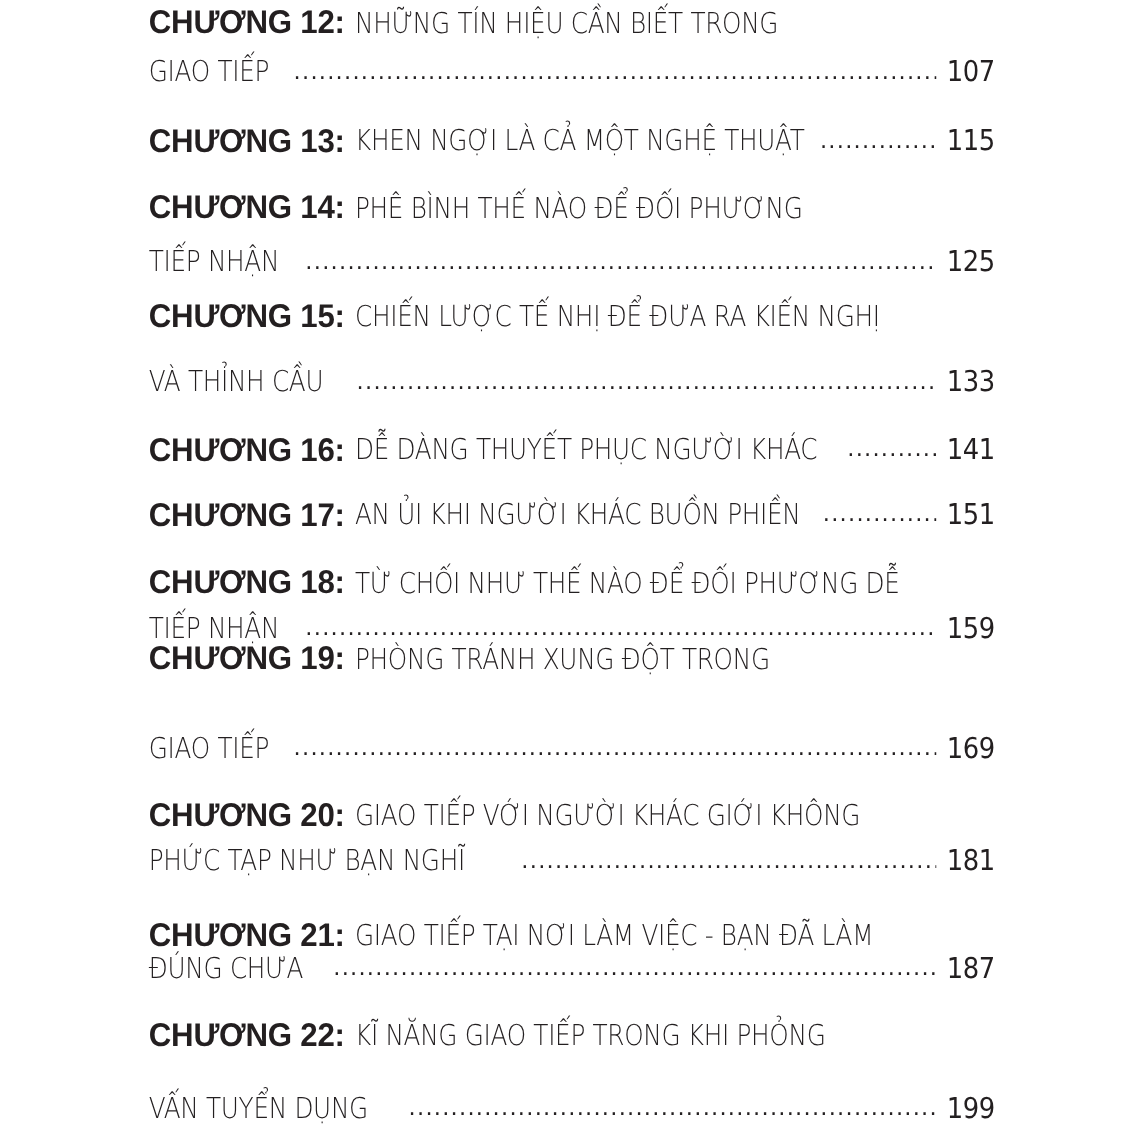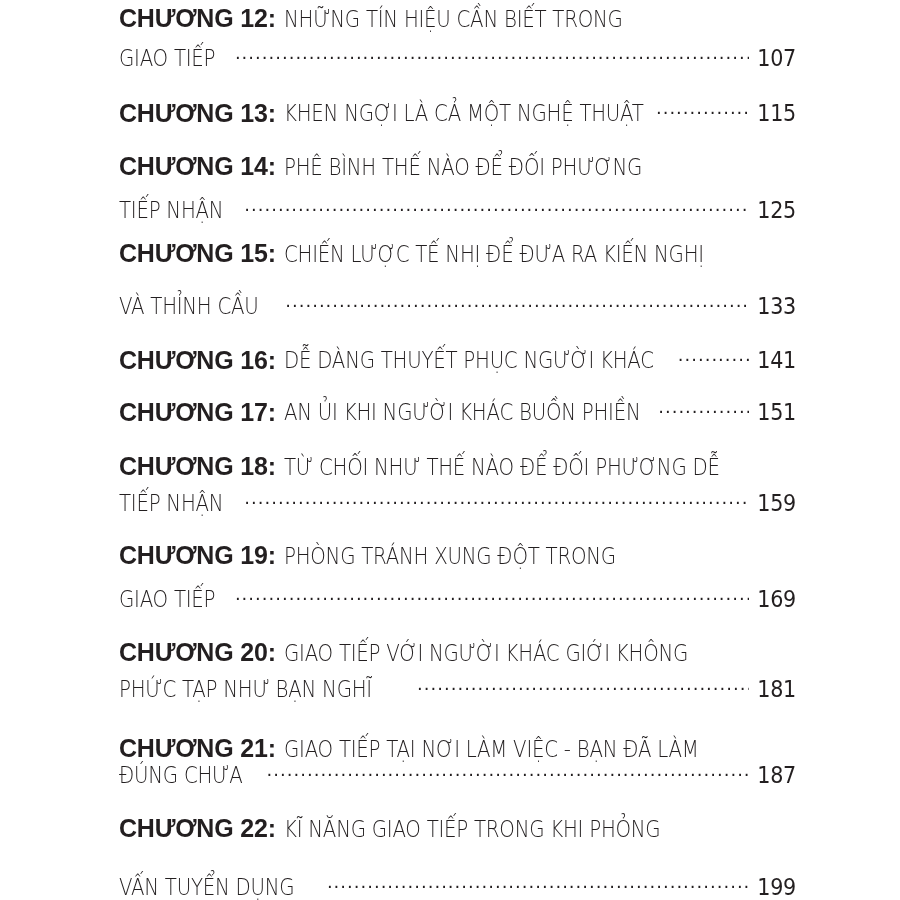--- a/index.html
+++ b/index.html
@@ -44,21 +44,21 @@
     .title {
       font-family: "DejaVu Sans", sans-serif;
       font-weight: 200;
       font-size: 23px;
       transform: scaleX(0.86);
       transform-origin: left center;
       display: inline-block;
     }
     .cont {
       display: flex;
-      align-items: flex-start;
+      align-items: center;
       width: 100%;
     }
     .cont .title {
       flex: 0 0 auto;
     }
     .leader {
       flex: 1 1 auto;
       overflow: hidden;
       font-size: 18px;
       letter-spacing: 1px;
@@ -138,21 +138,21 @@
   <div class="line" style="top:446px">
     <span class="chap">CHƯƠNG 18:</span>
     <span class="title">TỪ CHỐI NHƯ THẾ NÀO ĐỂ ĐỐI PHƯƠNG DỄ</span>
   </div>
   <div class="line cont" style="top:483px">
     <span class="title">TIẾP NHẬN</span>
     <span class="leader"></span>
     <span class="page">159</span>
   </div>
 
-  <div class="line" style="top:535px">
+  <div class="line" style="top:507px">
     <span class="chap">CHƯƠNG 19:</span>
     <span class="title">PHÒNG TRÁNH XUNG ĐỘT TRONG</span>
   </div>
   <div class="line cont" style="top:579px">
     <span class="title">GIAO TIẾP</span>
     <span class="leader"></span>
     <span class="page">169</span>
   </div>
 
   <div class="line" style="top:632px">

